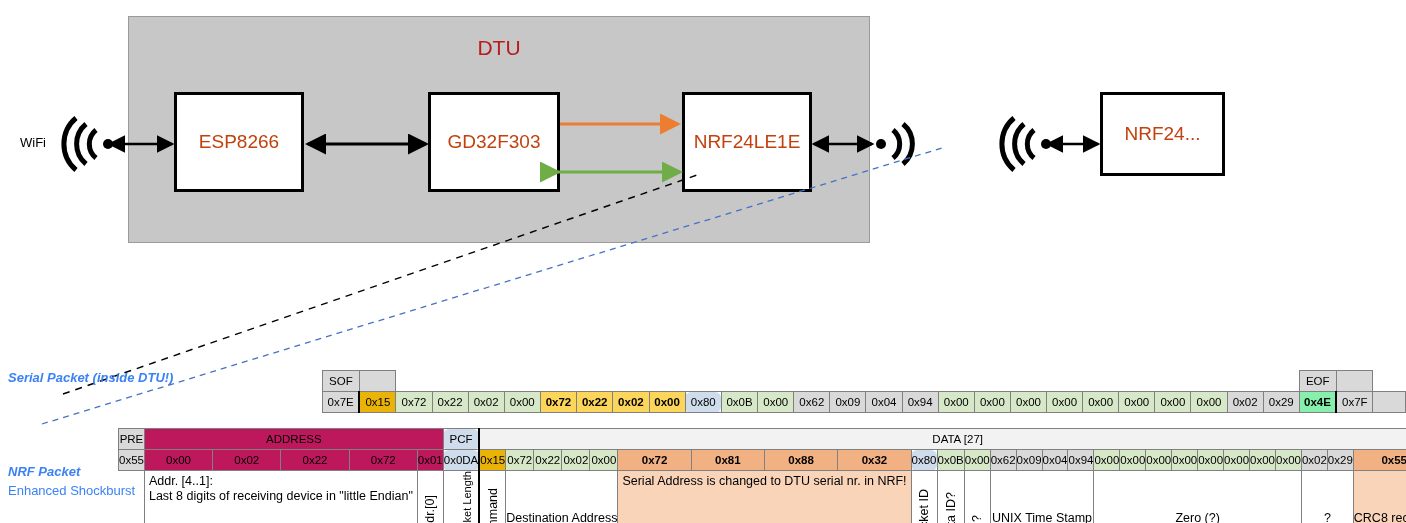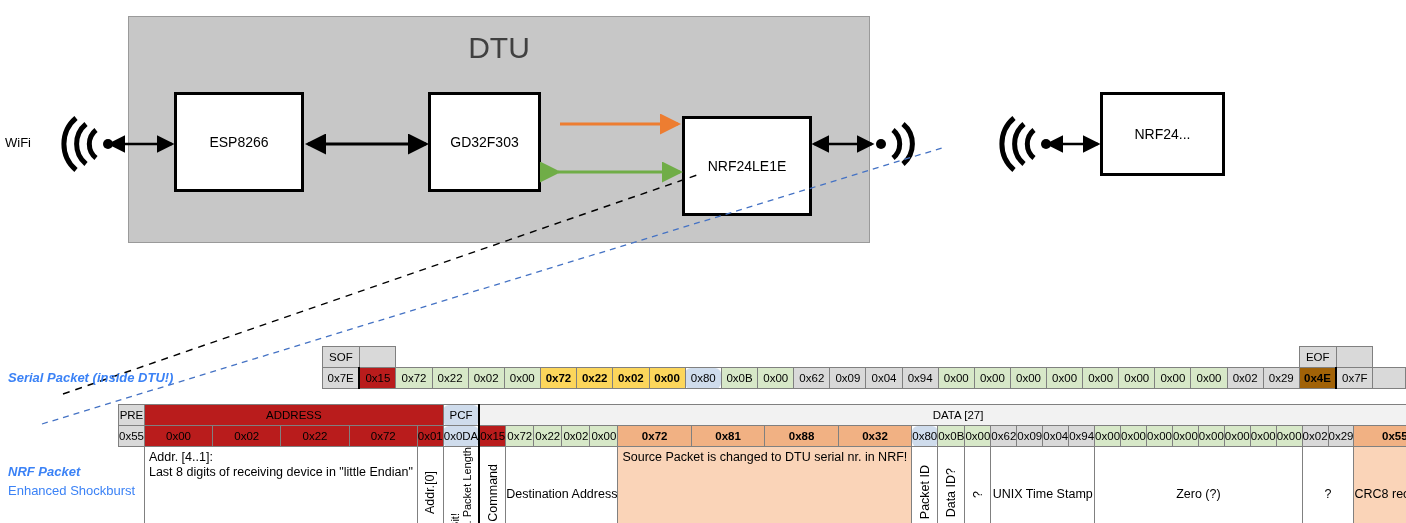--- a/index.html
+++ b/index.html
@@ -9,69 +9,69 @@
   }
 
   
   #block-diagram{position:absolute;left:0;top:0;width:1406px;height:270px;}
 
   .enclosure{
     position:absolute;background:#c7c7c7;border:1px solid #9a9a9a;
   }
   .enclosure-title{
     position:absolute;width:100%;text-align:center;top:16px;
-    font-size:30px;line-height:30px;color:#404040;
+    font-size:21px;line-height:30px;color:#b91c1c;
   }
   .chip{
     position:absolute;background:#ffffff;border:3px solid #000;
     display:flex;align-items:center;justify-content:center;
-    font-size:14px;color:#000000;box-sizing:border-box;
+    font-size:19px;color:#c2410c;box-sizing:border-box;
   }
   #dtu-enclosure{left:128px;top:16px;width:740px;height:225px;}
   #inverter-enclosure{left:1057px;top:16px;width:207px;height:225px;}
 
   #chip-esp8266{left:174px;top:92px;width:130px;height:100px;}
-  #chip-gd32f303{left:428px;top:92px;width:113px;height:100px;}
-  #chip-nrf24le1e{left:682px;top:92px;width:130px;height:100px;margin-top:24px;}
+  #chip-gd32f303{left:428px;top:92px;width:132px;height:100px;}
+  #chip-nrf24le1e{left:682px;top:92px;width:130px;height:100px;}
   #chip-nrf24{left:1100px;top:92px;width:125px;height:84px;}
 
   .wifi-label{
-    position:absolute;font-size:13px;color:#000;left:5px;top:135px;
+    position:absolute;font-size:13px;color:#000;left:20px;top:135px;
   }
 
   
   #arrow-layer{position:absolute;left:0;top:0;width:1406px;height:523px;pointer-events:none;}
 
   
   .rowlabel{
     position:absolute;font-size:13px;font-style:italic;font-weight:bold;
     color:#3b82f6;white-space:nowrap;
   }
   .rowlabel.plain{font-style:normal;font-weight:normal;}
 
   #serial-label{left:8px;top:370px;}
   #nrf-label{left:8px;top:428px;margin-top:36px;}
   #shockburst-label{left:8px;top:450px;margin-top:33px;}
 
-  .ptable{position:absolute;border-collapse:collapse;table-layout:fixed;}
+  .ptable{position:absolute;border-collapse:collapse;table-layout:fixed;margin-top:24px;}
   .ptable td{
     border:1px solid #808080;font-size:11.5px;text-align:center;
     color:#000;padding:0;height:20px;white-space:nowrap;
     font-family:"Liberation Sans", sans-serif;
   }
   .cw{width:37px;}
   .cw-pcf{width:42px;}
 
   
   .c-gray  {background:#d9d9d9;}
   .c-green {background:#d7e8c8;}
-  .c-green-d{background:#b91c1c;}
+  .c-green-d{background:#eab308;}
   .c-yellow{background:#fcd65b;font-weight:bold;}
-  .c-amber {background:#a16207;font-weight:bold;}
-  .c-addr  {background:#b91c1c;}
+  .c-amber {background:#86efac;font-weight:bold;}
+  .c-addr  {background:#be185d;}
   .c-blue  {background:#cfdcec;border-radius:6px;}
   .c-orange{background:#f1b183;font-weight:bold;}
   .c-orange-l{background:#fad4b8;}
   .c-white {background:#ffffff;}
   .c-head  {background:#f2f2f2;}
   .thickL{border-left:2px solid #000 !important;}
   .thickR{border-right:2px solid #000 !important;}
   .hdr{font-size:12.5px;}
   .blank{border:none !important;background:transparent;}
 
@@ -258,21 +258,21 @@
       <span class="vert">Addr.[0]</span>
     </td>
     <td class="c-white cw-pcf">
       <span class="vert-multi">9 Bit!<br>Inc. Packet Length</span>
     </td>
     <td class="c-white thickL">
       <span class="vert">Command</span>
     </td>
     <td class="c-white" colspan="4">Destination Address</td>
     <td class="c-orange-l note" colspan="4">
-      <span>Source Packet is changed to DTU serial nr. in NRF!</span>
+      <span>Serial Address is changed to DTU serial nr. in NRF!</span>
     </td>
     <td class="c-white">
       <span class="vert">Packet ID</span>
     </td>
     <td class="c-white">
       <span class="vert">Data ID?</span>
     </td>
     <td class="c-white">
       <span class="vert">?</span>
     </td>

